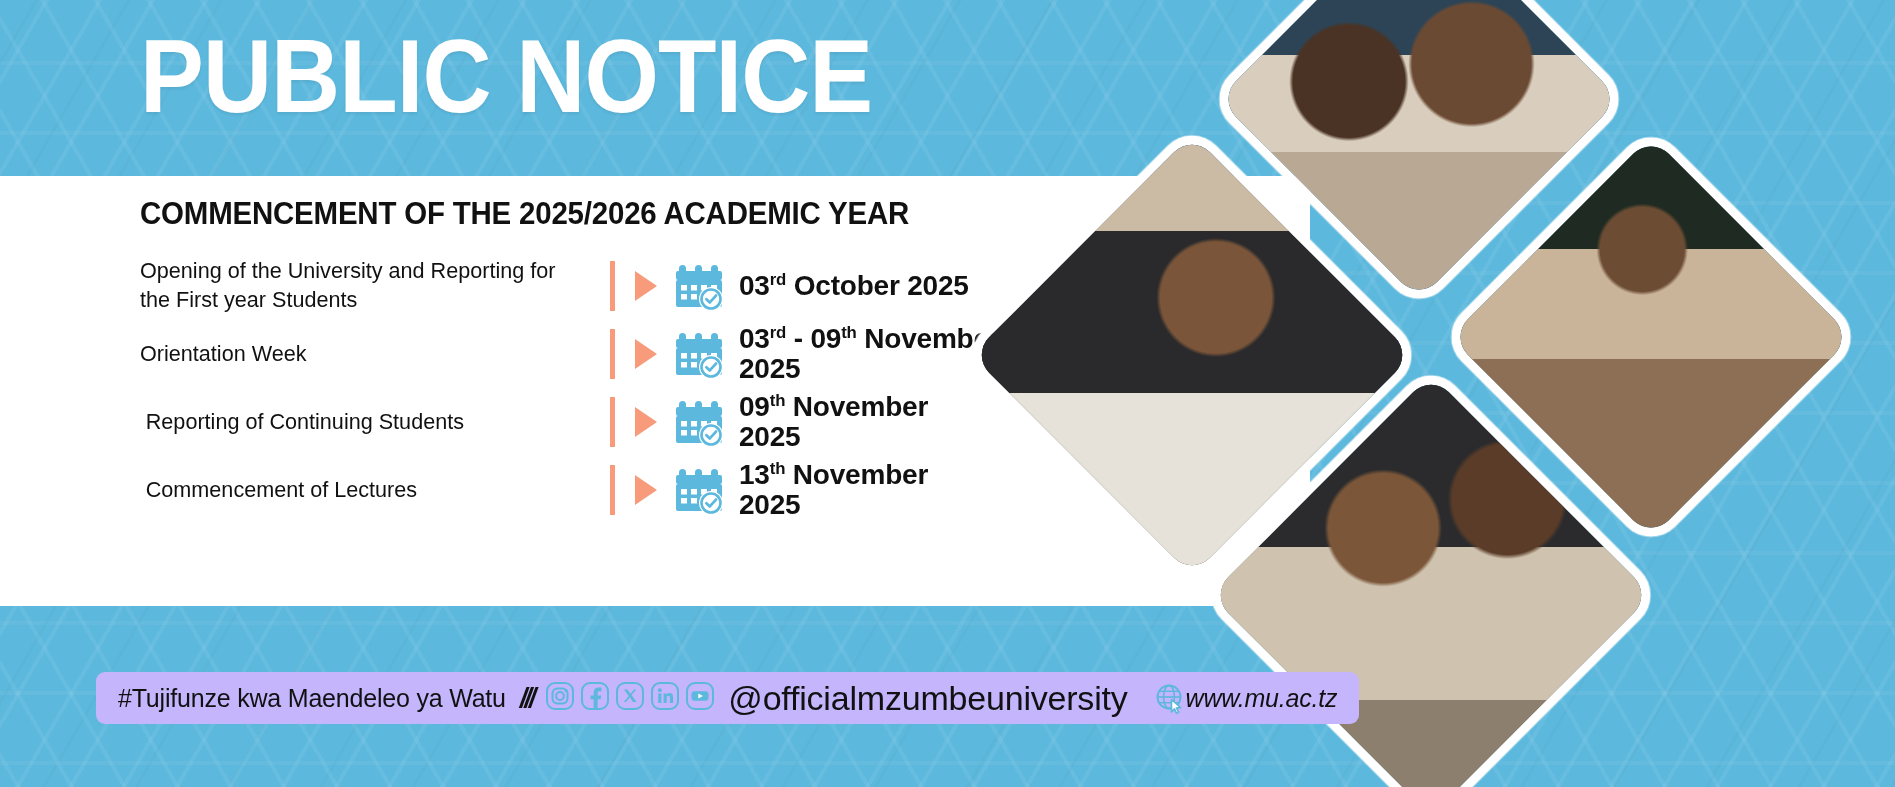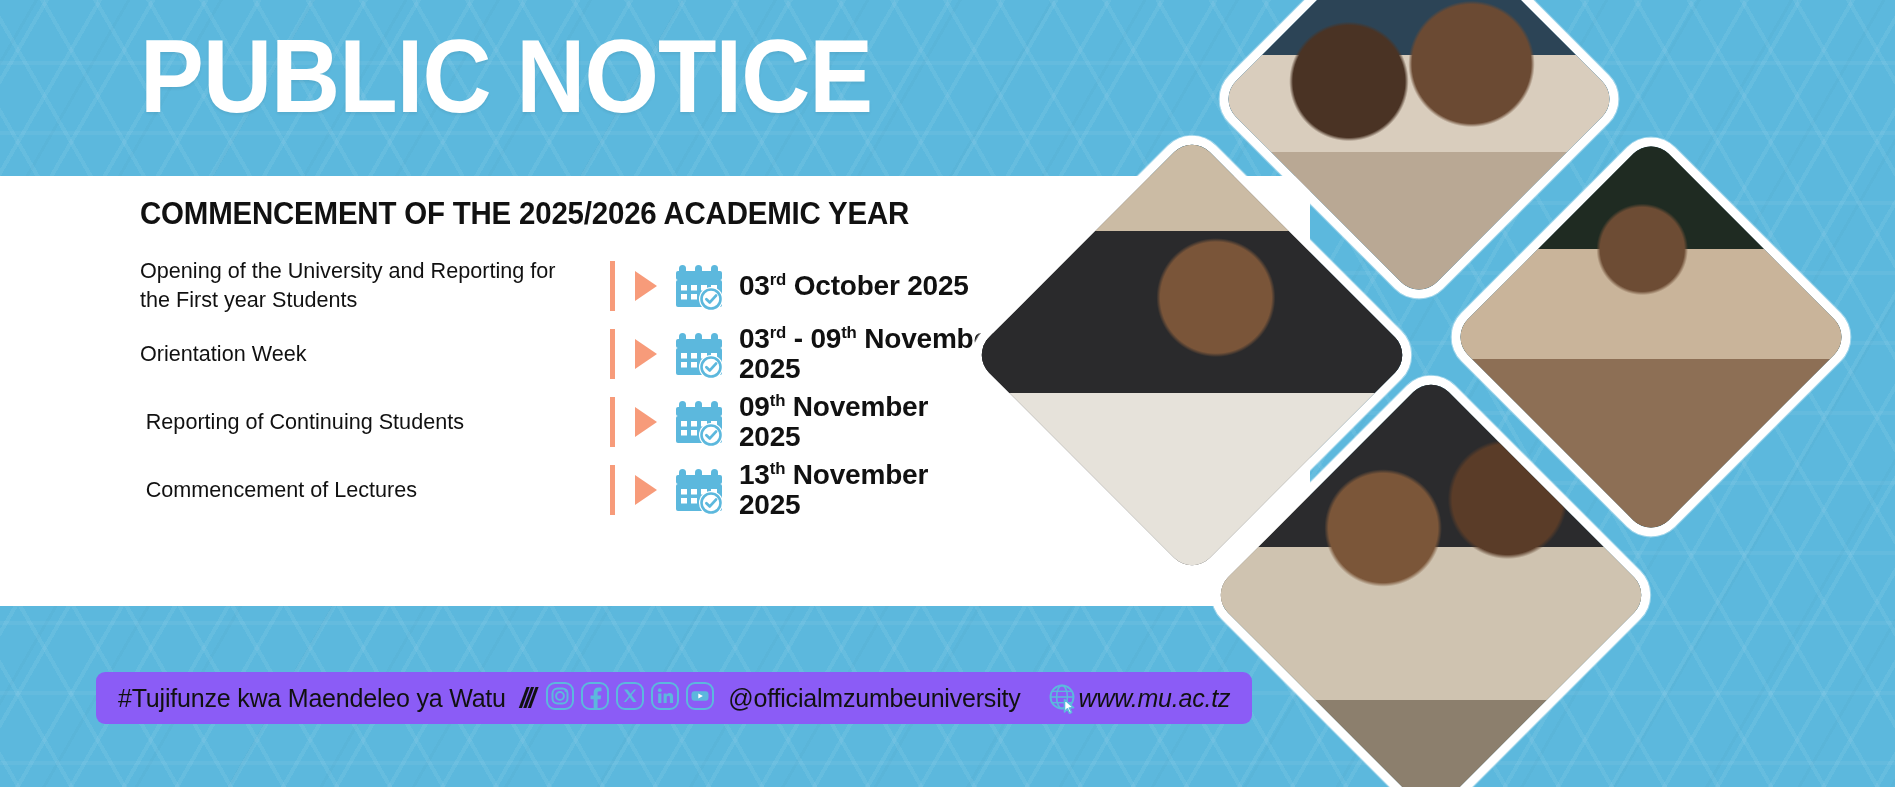--- a/index.html
+++ b/index.html
@@ -108,21 +108,21 @@
     color:#111111;
     letter-spacing:-.2px;
   }
   .sched-date sup { font-size:.6em; vertical-align:super;margin-top:21px; }
 
   
   .footer-bar {
     position:absolute;
     left:96px; top:672px;
     height:52px;
-    background:#8b5cf6;
+    background:#c4b5fd;
     border-radius:9px;
     display:flex;
     align-items:center;
     padding:0 22px;
     gap:0;
     white-space:nowrap;
     z-index:6;
   }
   .hashtag {
     font-size:25px;
@@ -131,21 +131,21 @@
   }
   .slashes {
     font-size:27px; font-weight:bold;
     font-style:italic;
     color:#111111;
     margin:0 12px 0 14px;
     letter-spacing:-3px;
   }
   .social-row { display:flex; align-items:center; gap:5px; }
   .handle {
-    font-size:25px; color:#111111;
+    font-size:34px; color:#111111;
     margin-left:13px; letter-spacing:-.2px;
   }
   .globe-wrap { margin-left:26px; display:flex; align-items:center; }
   .website {
     font-size:25px; color:#111111;
     letter-spacing:-.2px;font-style:italic;
   }
 
   
   .collage { position:absolute; left:0; top:0; width:1895px; height:787px; pointer-events:none; }

